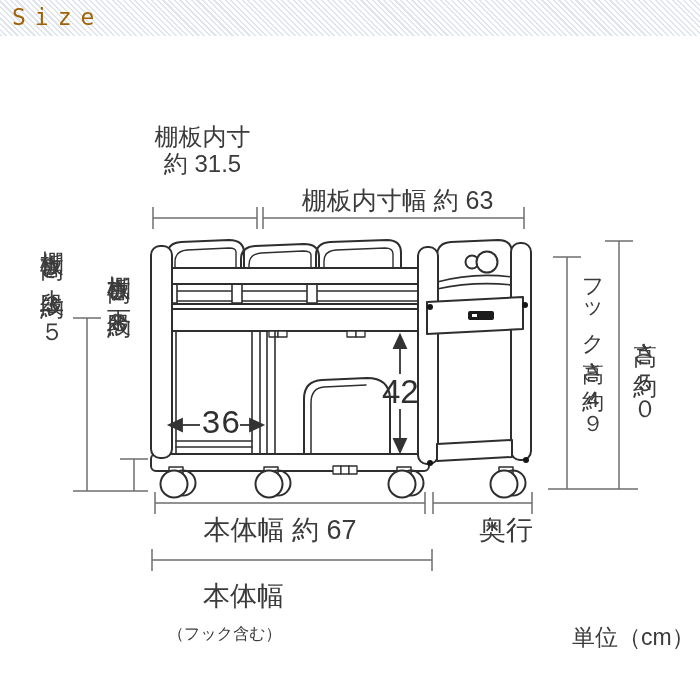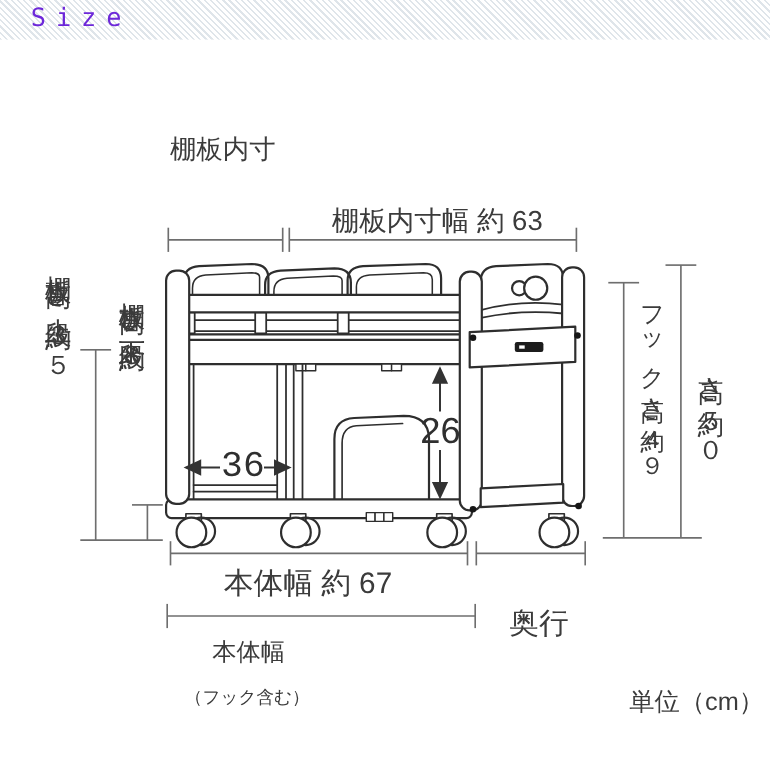--- a/index.html
+++ b/index.html
@@ -1,21 +1,21 @@
 <!DOCTYPE html>
 <html><head>
 <meta charset="utf-8">
 <style>
   html,body{margin:0;padding:0;background:#fff;}
   #page{position:relative;width:700px;height:699px;background:#ffffff;overflow:hidden;
         font-family:"Liberation Sans",sans-serif;color:#3b3b3b;}
   #header{position:absolute;left:0;top:0;width:700px;height:36px;
           background:repeating-linear-gradient(45deg,#dfe5ea 0px,#dfe5ea 1.5px,#ffffff 1.5px,#ffffff 4px);}
-  #size-title{position:absolute;left:28px;top:4px;font-family:"DejaVu Sans Mono",monospace;
-          font-size:23px;font-weight:400;letter-spacing:9px;color:#6d28d9;}
+  #size-title{position:absolute;left:12px;top:4px;font-family:"DejaVu Sans Mono",monospace;
+          font-size:23px;font-weight:400;letter-spacing:9px;color:#a16207;}
   svg{position:absolute;left:0;top:0;}
   .lbl{position:absolute;color:#3b3b3b;white-space:nowrap;}
   .vtext{position:absolute;writing-mode:vertical-rl;text-orientation:upright;color:#3b3b3b;white-space:nowrap;}
   .center{text-align:center;}
   .num{font-size:33px;color:#2f2f2f;}
 </style>
 </head>
 <body>
 
 <div id="page">
@@ -157,40 +157,41 @@
         <polygon points="250,419 263,425 250,431"></polygon>
       <path d="M 400,337 V 374" fill="none"></path>
         <path d="M 400,409 V 450" fill="none"></path>
       <polygon points="394,348 400,335 406,348"></polygon>
         <polygon points="394,439 400,452 406,439"></polygon>
     </g>
   </svg>
 
   <div class="lbl center" style="left:130px;top:123px;width:145px;font-size:24px;line-height:27px;">
     <div>棚板内寸</div>
+    <div>約 31.5</div>
   </div>
 
   <div class="lbl center" style="left:265px;top:184px;width:265px;font-size:25px;">棚板内寸幅 約 63</div>
 
   <div class="vtext" style="left:36px;top:231px;font-size:24px;letter-spacing:3px;">棚板高さ上段約３５</div>
 
   <div class="vtext" style="left:103px;top:256px;font-size:24px;letter-spacing:2px;">棚板高さ下段約８</div>
 
   <div class="vtext" style="left:578px;top:263px;font-size:22px;letter-spacing:2px;">フック高さ約４９</div>
 
   <div class="vtext" style="left:629px;top:324px;font-size:24px;letter-spacing:2px;">高さ約５０</div>
 
   <div class="lbl num" style="left:201px;top:406px;font-family:Liberation Mono, monospace;">36</div>
 
-  <div class="lbl num" style="left:382px;top:373px;">26</div>
+  <div class="lbl num" style="left:382px;top:373px;">42</div>
 
   <div class="lbl center" style="left:165px;top:512px;width:230px;font-size:27px;">本体幅 約 67</div>
 
-  <div class="lbl center" style="left:440px;top:514px;width:100px;font-size:27px;line-height:33px;margin-top:36px;">
+  <div class="lbl center" style="left:456px;top:514px;width:100px;font-size:27px;line-height:33px;">
     <div>奥行</div>
   </div>
 
-  <div class="lbl" style="left:193px;top:578px;font-size:22px;">本体幅</div>
+  <div class="lbl" style="left:203px;top:578px;font-size:27px;">本体幅</div>
   <div class="lbl" style="left:168px;top:624px;font-size:16px;">（フック含む）</div>
 
   <div class="lbl" style="left:572px;top:622px;font-size:23px;">単位（cm）</div>
 
 </div>
 
 </body></html>

